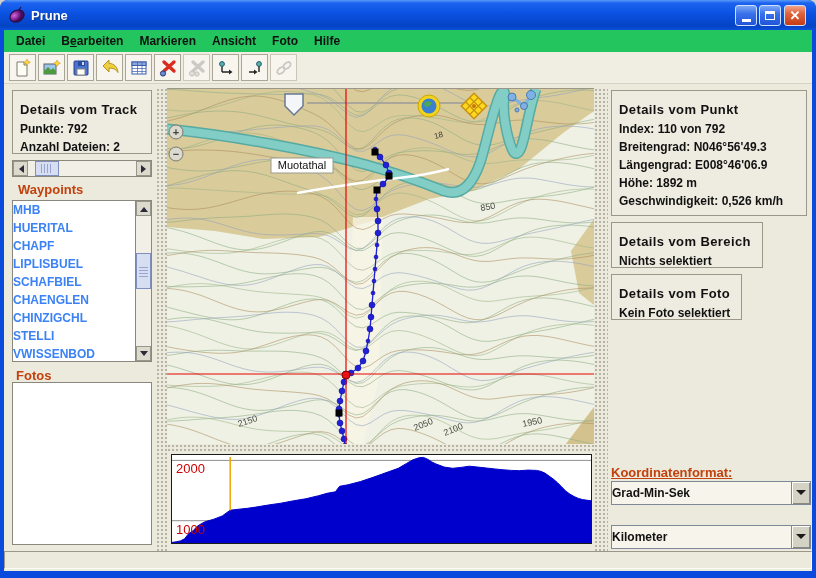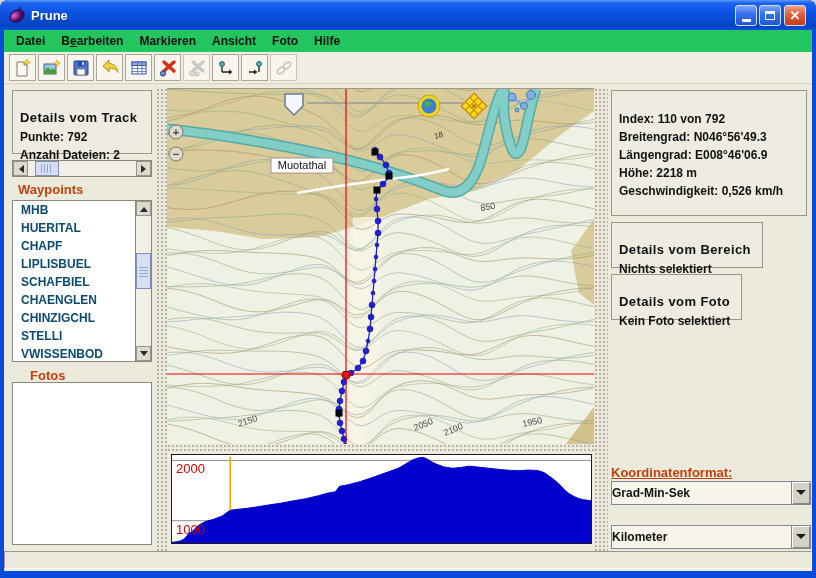--- a/index.html
+++ b/index.html
@@ -24,43 +24,43 @@
   
   #menubar{position:absolute;left:0;top:0;width:100%;height:22px;background:#22c55e;display:flex;align-items:center;padding-left:4px;}
   .menu-item{font-size:12px;font-weight:bold;color:#111;padding:3px 8px;}
   .menu-item u{text-decoration:underline;}
   
   #toolbar{position:absolute;left:0;top:22px;width:100%;height:32px;background:#f0ede2;border-bottom:1px solid #d6d3c6;padding:2px 0 0 5px;display:flex;}
   .tbtn{width:27px;height:27px;margin-right:2px;border:1px solid #a9a698;background:#f7f5ee;display:flex;align-items:center;justify-content:center;}
   .tbtn.disabled{border-color:#c9c6b8;}
   .tbtn.disabled svg{opacity:.4;filter:grayscale(1);}
   
-  .gbox{position:absolute;border:1px solid #9a978a;background:#eeece1;padding:19px 7px;}
+  .gbox{position:absolute;border:1px solid #9a978a;background:#eeece1;padding:11px 7px;}
   .gbox .btitle{font-size:13px;font-weight:bold;letter-spacing:.4px;color:#111;margin-bottom:3px;white-space:nowrap;}
   .gbox .bline{font-size:12px;font-weight:bold;color:#111;line-height:18px;white-space:nowrap;}
   .plabel{position:absolute;font-size:13px;font-weight:bold;color:#c2410c;white-space:nowrap;}
   
   #left-panel{position:absolute;left:4px;top:58px;width:148px;height:464px;}
   #track-box{left:4px;top:2px;width:140px;height:64px;}
   #track-scroll{position:absolute;left:4px;top:72px;width:140px;height:17px;border:1px solid #8a887c;background:#f2efe6;}
   .sb-btn{position:absolute;width:15px;height:15px;background:#dcd9cd;border:1px solid #98958a;display:flex;align-items:center;justify-content:center;}
   .tri{width:0;height:0;}
   .tri.left{border:4px solid transparent;border-right:5px solid #2a2a3a;margin-right:3px;}
   .tri.right{border:4px solid transparent;border-left:5px solid #2a2a3a;margin-left:3px;}
   .tri.up{border:4px solid transparent;border-bottom:5px solid #2a2a3a;margin-bottom:3px;}
   .tri.down{border:4px solid transparent;border-top:5px solid #2a2a3a;margin-top:3px;}
   #hthumb{position:absolute;left:22px;top:0;width:24px;height:15px;background:#d7def2;border:1px solid #7e90bd;
     background-image:repeating-linear-gradient(90deg,#93a6d4 0 1px,transparent 1px 3px);background-size:12px 9px;background-repeat:no-repeat;background-position:center;}
   #wp-label{left:10px;top:94px;}
   #wp-list{position:absolute;left:4px;top:112px;width:140px;height:162px;background:#fff;border:1px solid #8a887c;}
-  .wp-item{font-size:12px;font-weight:bold;color:#0c4a6e;height:18px;line-height:18px;padding-left:8px;white-space:nowrap;overflow:hidden;}
+  .wp-item{font-size:12px;font-weight:bold;color:#3b82f6;height:18px;line-height:18px;padding-left:0;white-space:nowrap;overflow:hidden;}
   #wp-scroll{position:absolute;right:0;top:0;width:16px;height:160px;background:#f2efe6;border-left:1px solid #8a887c;}
   #vthumb{position:absolute;left:0;top:52px;width:15px;height:36px;background:#d7def2;border:1px solid #7e90bd;
     background-image:repeating-linear-gradient(0deg,#93a6d4 0 1px,transparent 1px 3px);background-size:9px 12px;background-repeat:no-repeat;background-position:center;}
-  #fotos-label{left:22px;top:280px;}
+  #fotos-label{left:8px;top:280px;}
   #fotos-box{position:absolute;left:4px;top:294px;width:140px;height:163px;background:#fff;border:1px solid #8a887c;}
   
   .splitter{position:absolute;background-color:#ece9dd;background-image:radial-gradient(#b7b4a6 1px,transparent 1.3px);background-size:4px 4px;}
   #split-v1{left:152px;top:58px;width:11px;height:464px;}
   #split-v2{left:590px;top:58px;width:14px;height:464px;}
   #split-h{left:163px;top:414px;width:427px;height:8px;}
   
   #map-wrap{position:absolute;left:163px;top:58px;width:427px;height:356px;border-top:1px solid #9a978a;}
   
   #chart-panel{position:absolute;left:163px;top:422px;width:427px;height:96px;background:#ece9dd;}
@@ -391,24 +391,25 @@
             <text x="4" y="78.7" font-size="13" fill="#d00000">1000</text>
             <text x="4" y="18.4" font-size="13" fill="#d00000">2000</text>
           </svg>
       </div>
     </div>
 
     <div class="splitter" id="split-v2"></div>
 
     <div id="right-panel">
       <div class="gbox" id="point-box">
+        <div class="btitle">Details vom Punkt</div>
         <div class="bline">Index: 110 von 792</div>
         <div class="bline">Breitengrad: N046°56'49.3</div>
         <div class="bline">Längengrad: E008°46'06.9</div>
-        <div class="bline">Höhe: 2218 m</div>
+        <div class="bline">Höhe: 1892 m</div>
         <div class="bline">Geschwindigkeit: 0,526 km/h</div>
       </div>
       <div class="gbox" id="foto-box">
         <div class="btitle">Details vom Foto</div>
         <div class="bline">Kein Foto selektiert</div>
       </div>
       <div class="gbox" id="range-box">
         <div class="btitle">Details vom Bereich</div>
         <div class="bline">Nichts selektiert</div>
       </div>

